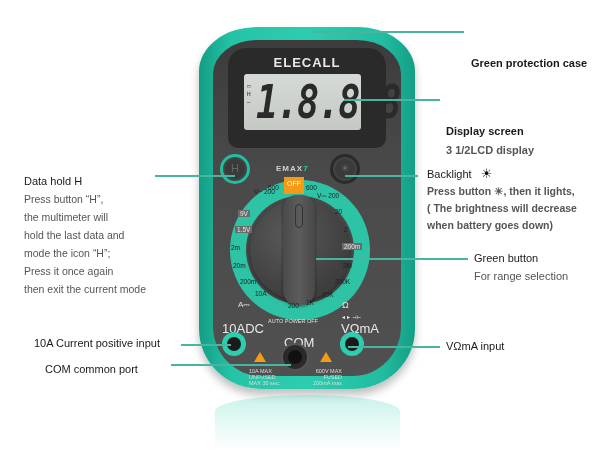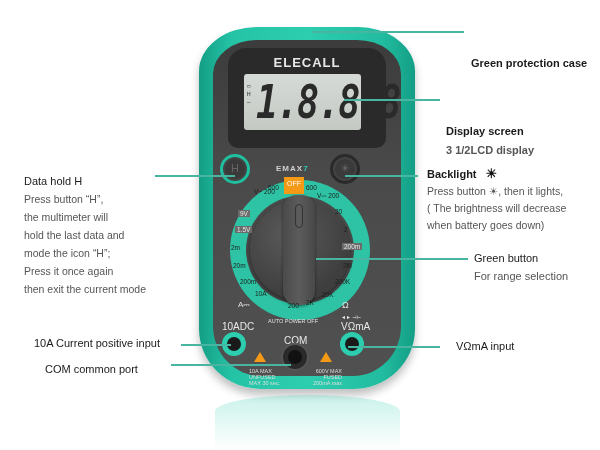--- a/index.html
+++ b/index.html
@@ -56,21 +56,21 @@
   .knob-slot { position: absolute; left: 295px; top: 204px; width: 8px; height: 24px; border-radius: 4px; border: 1px solid #333; }
 
   .dl { position: absolute; font-size: 6.5px; color: #1d1d1d; white-space: nowrap; }
   .dl.light { color: #e0e0e0; }
   .dl.grey-box { background: #6b6b6b; color: #e8e8e8; padding: 0 2px; }
 
   .port { position: absolute; width: 24px; height: 24px; border-radius: 50%; background: #2dcdaf; }
   .port::after { content: ""; position: absolute; left: 5px; top: 5px; width: 14px; height: 14px; border-radius: 50%; background: #1a1a1a; }
   .port.com { background: #2a2a2a; box-shadow: 0 0 0 2px #555; }
   .port.com::after { background: #111; }
-  .pl { position: absolute; font-size: 10px; color: #e8e8e8; white-space: nowrap; }
+  .pl { position: absolute; font-size: 13px; color: #e8e8e8; white-space: nowrap; }
   .warn { position: absolute; width: 0; height: 0; border-left: 6px solid transparent; border-right: 6px solid transparent; border-bottom: 10px solid #f59a16; }
   .small { position: absolute; font-size: 5.5px; color: #ddd; line-height: 6px; white-space: nowrap; }
 
   .reflection { position: absolute; left: 215px; top: 395px; width: 185px; height: 55px;
                 background: linear-gradient(180deg, rgba(45,205,175,0.25), rgba(255,255,255,0)); border-radius: 50% 50% 0 0 / 30% 30% 0 0; }
 </style>
 </head>
 <body>
 
 <div class="case"></div>
@@ -160,28 +160,28 @@
 <div class="label title" style="left:24px;top:173px;">Data hold H</div>
 <div class="para" style="left:24px;top:190px;">
   <div>Press button “H”,</div>
   <div>the multimeter will</div>
   <div>hold the last data and</div>
   <div>mode the icon “H”;</div>
   <div>Press it once again</div>
   <div>then exit the current mode</div>
 </div>
 
-<div class="label title" style="left:427px;top:166px;font-weight:bold;">
+<div class="label title" style="left:427px;top:166px;">
   <span>Backlight</span>
   <span style="margin-left:6px;font-size:13px;color:#111;">☀</span>
 </div>
-<div class="para tight" style="left:427px;top:183px;">
+<div class="para tight" style="left:427px;top:183px;font-weight:bold;">
   <div>Press button ☀,  then it lights,</div>
   <div>( The brightness will decrease</div>
   <div> when battery goes down)</div>
 </div>
 
 <div class="label title" style="left:474px;top:250px;">Green button</div>
 <div class="label sub" style="left:474px;top:268px;">For range selection</div>
 
 <div class="label title" style="left:34px;top:335px;">10A Current positive input</div>
 <div class="label title" style="left:45px;top:361px;">COM common port</div>
-<div class="label title" style="left:446px;top:338px;margin-left:10px;">VΩmA input</div>
+<div class="label title" style="left:446px;top:338px;">VΩmA input</div>
 
 </body></html>

